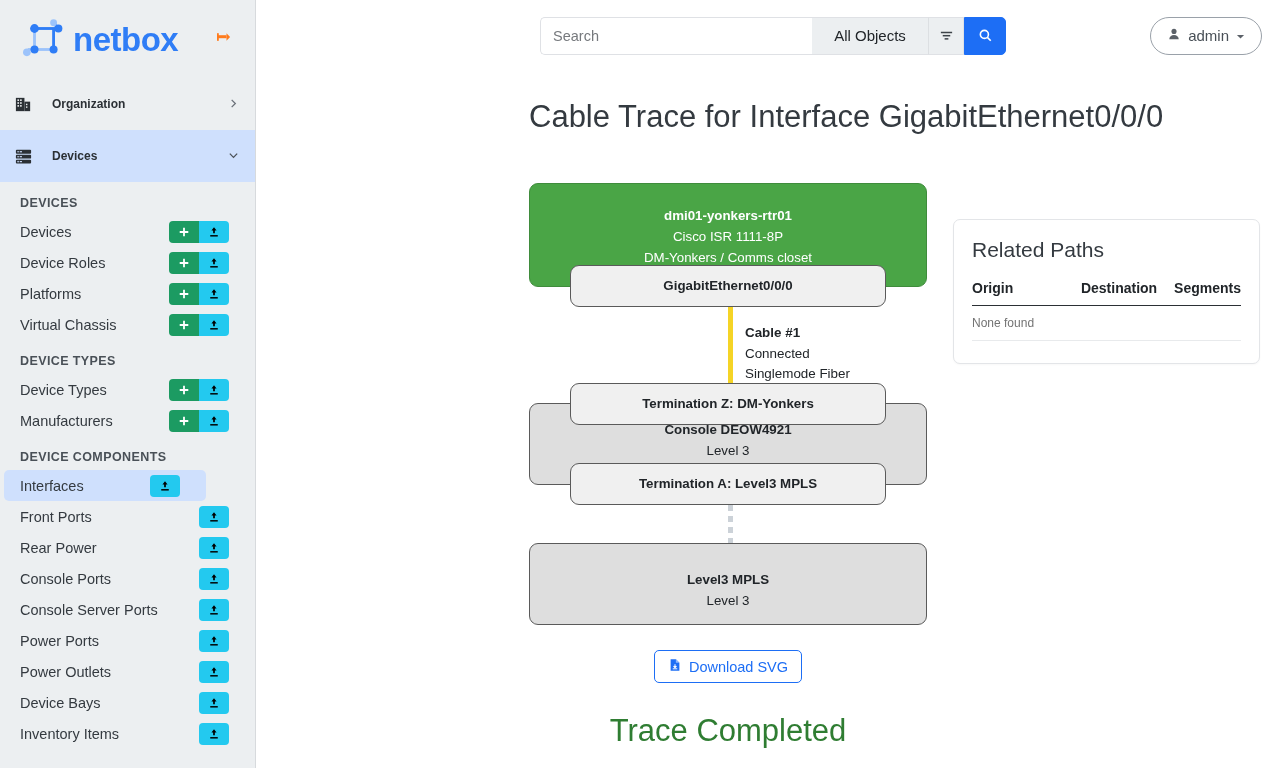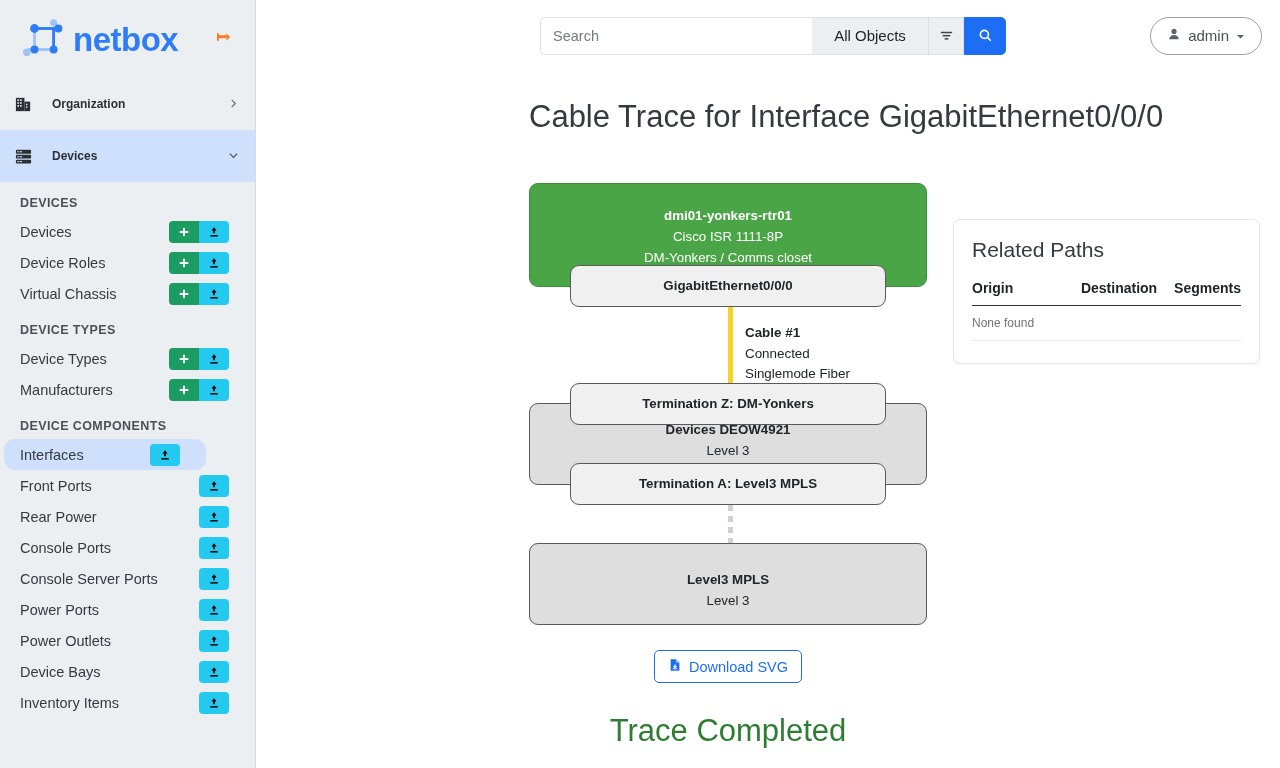--- a/index.html
+++ b/index.html
@@ -62,21 +62,21 @@
     padding-left: 20px;
     padding-right: 10px;
     position: relative;
   }
   .nav-item .label {
     font-size: 14.5px; color: #343a40; flex: 1;
     cursor: pointer;
   }
   .nav-item.current {
     background: #cfe0fd;
-    border-radius: 11px;
+    border-radius: 5px;
     margin-left: 4px; margin-right: 50px;
     padding-left: 16px;
     width: 202px;
   }
   .btn-pair { position: absolute; right: 26px; display: flex; }
   .mini-btn {
     width: 30px; height: 22px;
     display: flex; align-items: center; justify-content: center;
     border: none; cursor: pointer; padding: 0;
   }
@@ -347,20 +347,36 @@
         </button>
         <button class="mini-btn mini-imp">
           <svg viewBox="0 0 14 14" width="12" height="12">
               <path d="M7 1.6l3 3.6H8v3.3H6V5.2H4z" fill="#000"></path>
               <rect x="2.6" y="10.6" width="8.8" height="1.7" fill="#000"></rect>
             </svg>
         </button>
       </span>
     </div>
     <div class="nav-item">
+      <span class="label">Platforms</span>
+      <span class="btn-pair">
+        <button class="mini-btn mini-add">
+          <svg viewBox="0 0 14 14" width="12" height="12">
+              <path d="M7 2v10M2 7h10" stroke="#fff" stroke-width="2.1"></path>
+            </svg>
+        </button>
+        <button class="mini-btn mini-imp">
+          <svg viewBox="0 0 14 14" width="12" height="12">
+              <path d="M7 1.6l3 3.6H8v3.3H6V5.2H4z" fill="#000"></path>
+              <rect x="2.6" y="10.6" width="8.8" height="1.7" fill="#000"></rect>
+            </svg>
+        </button>
+      </span>
+    </div>
+    <div class="nav-item">
       <span class="label">Virtual Chassis</span>
       <span class="btn-pair">
         <button class="mini-btn mini-add">
           <svg viewBox="0 0 14 14" width="12" height="12">
               <path d="M7 2v10M2 7h10" stroke="#fff" stroke-width="2.1"></path>
             </svg>
         </button>
         <button class="mini-btn mini-imp">
           <svg viewBox="0 0 14 14" width="12" height="12">
               <path d="M7 1.6l3 3.6H8v3.3H6V5.2H4z" fill="#000"></path>
@@ -567,21 +583,21 @@
             <div class="cl-line">Connected</div>
             <div class="cl-line">Singlemode Fiber</div>
           </div>
         </div>
 
         <div class="node term-node">
           <div class="ntitle">Termination Z: DM-Yonkers</div>
         </div>
 
         <div class="node circuit-node">
-          <div class="ntitle">Devices DEOW4921</div>
+          <div class="ntitle">Console DEOW4921</div>
           <div class="nsub">Level 3</div>
         </div>
 
         <div class="node term-node">
           <div class="ntitle">Termination A: Level3 MPLS</div>
         </div>
 
         <div class="dash-gap">
           <div class="dash-line"></div>
         </div>

